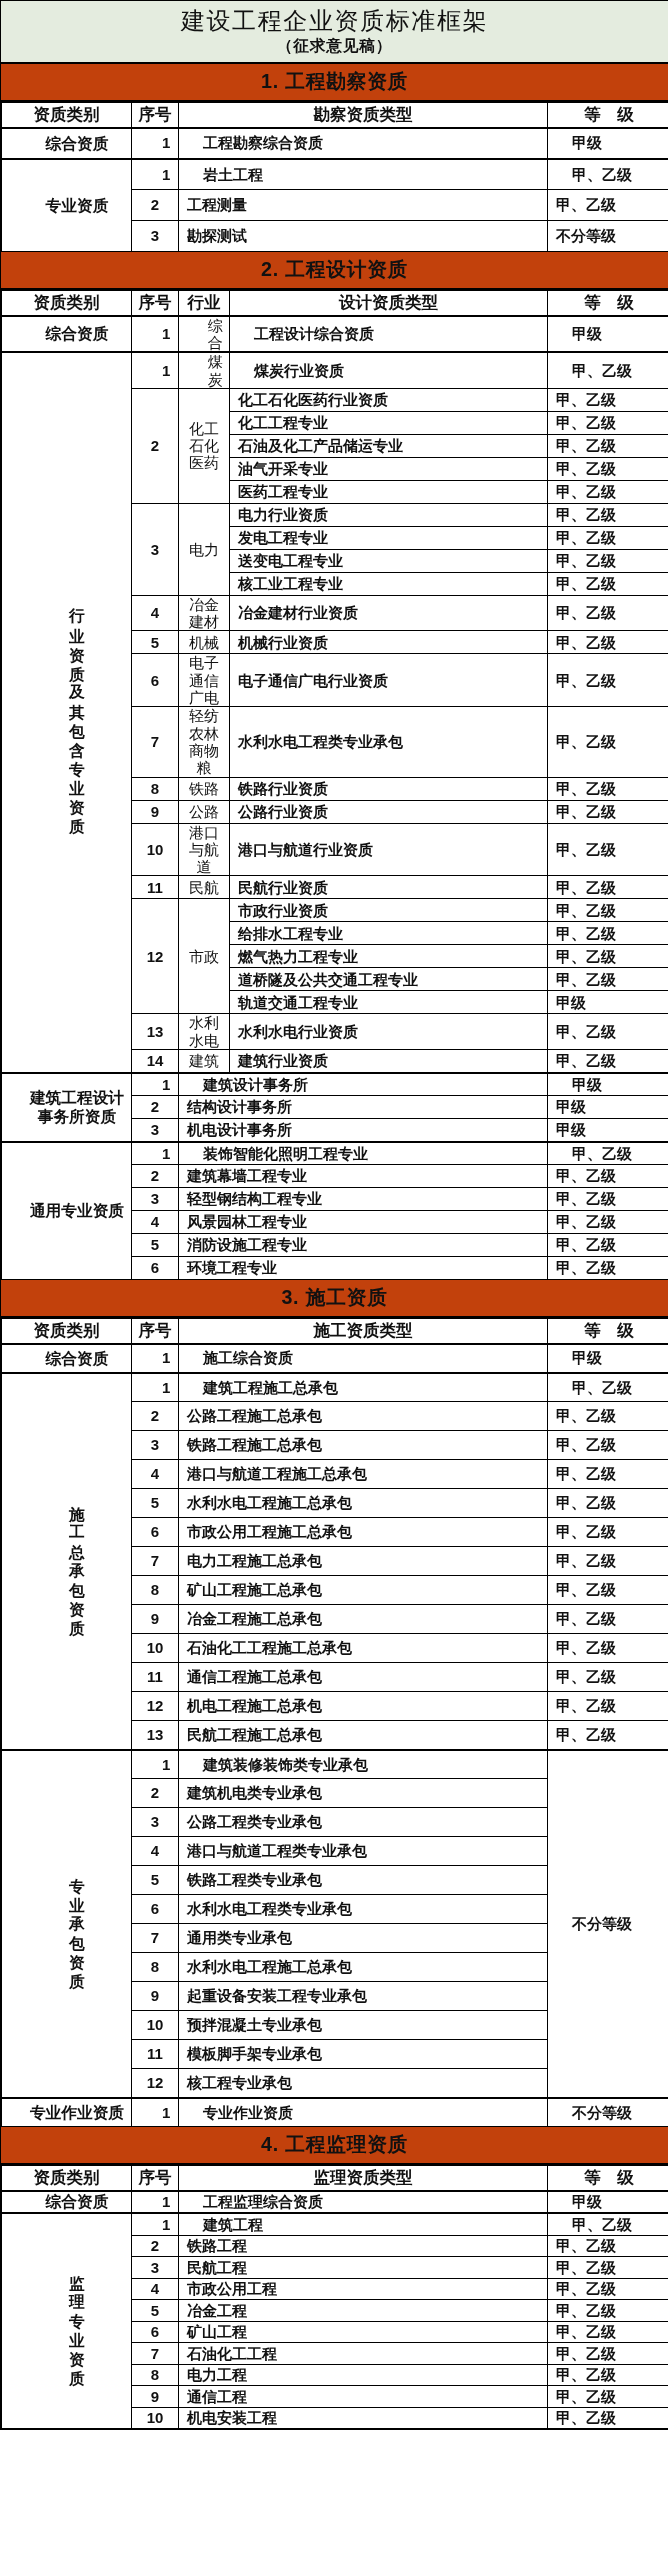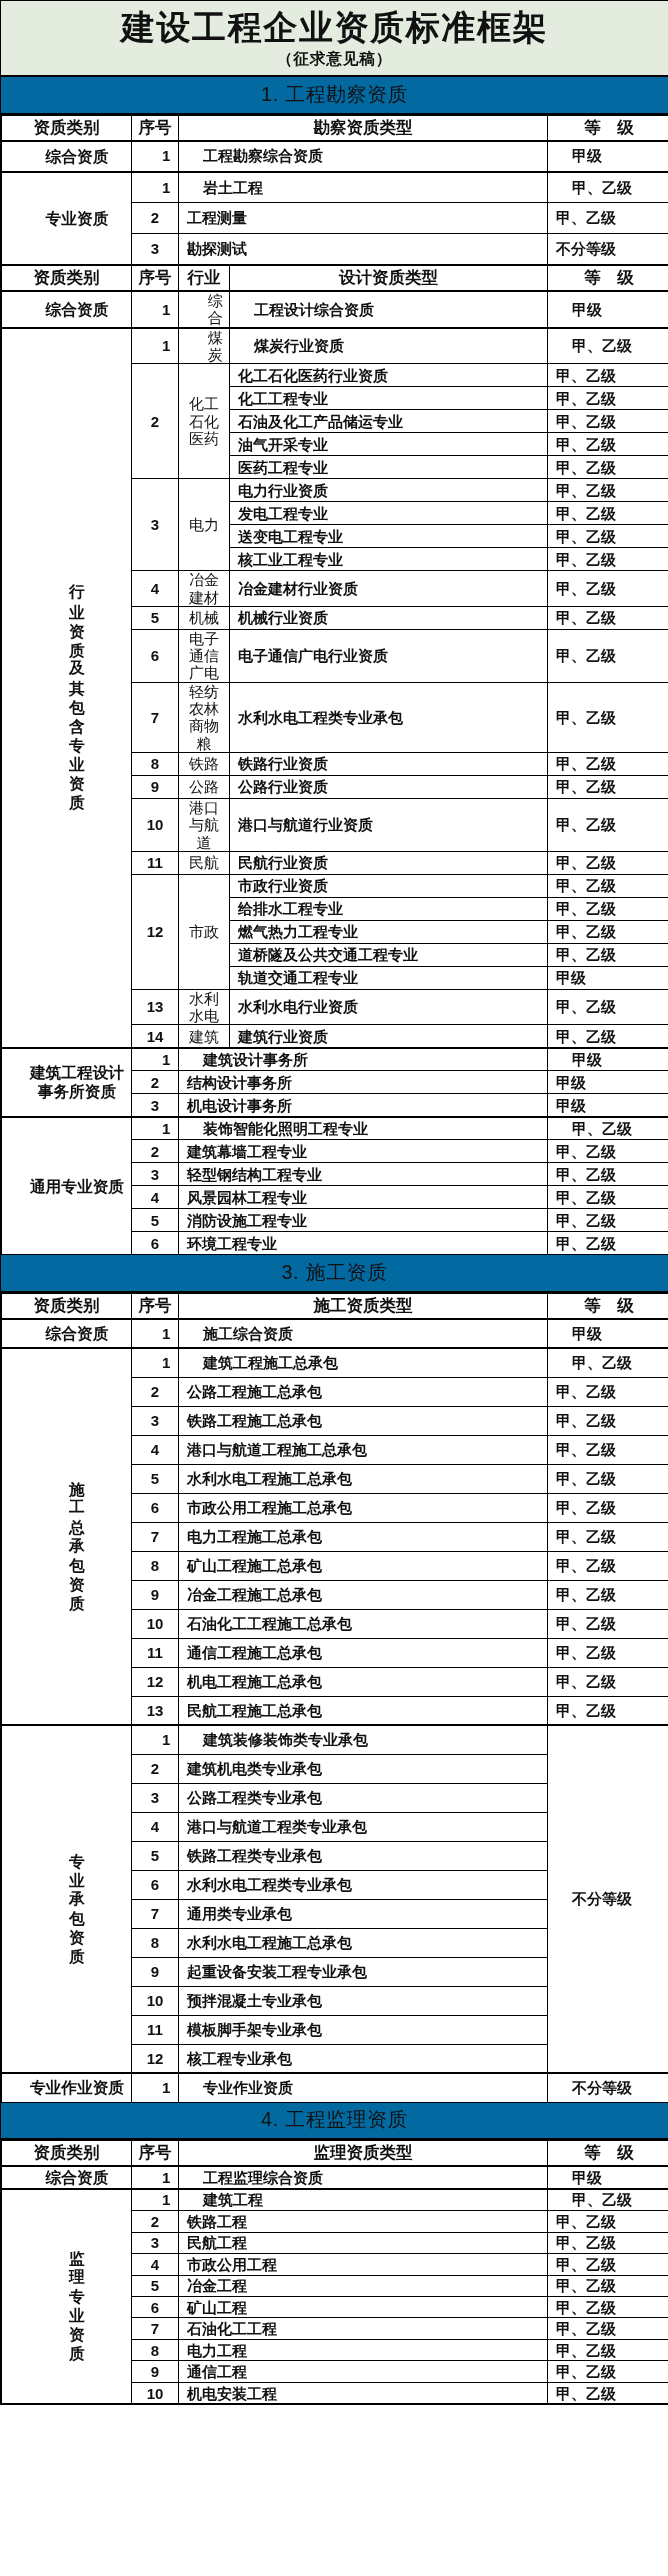--- a/index.html
+++ b/index.html
@@ -1,23 +1,23 @@
 <!DOCTYPE html>
 <html style="font-size:12.6px"><head>
 <meta charset="utf-8">
 <style>
   html,body{margin:0;padding:0;background:#fff;}
   body{width:669px;font-family:"Liberation Sans","DejaVu Sans",sans-serif;color:#111;}
   .page{width:669px;box-sizing:border-box;border:1.6px solid #000;background:#fff;}
 
   .title-block{background:#e4ecdf;text-align:center;padding:3.9px 0 6.3px 0;border-bottom:2.4px solid #000;}
-  .title{font-size:34px;font-weight:bold;letter-spacing:1.6px;line-height:1.3;}
+  .title{font-size:24px;font-weight:normal;letter-spacing:1.6px;line-height:1.3;}
   .subtitle{font-size:15.7px;font-weight:bold;letter-spacing:0.8px;line-height:1.25;}
 
-  .section-bar{background:#0369a1;text-align:center;font-size:19.7px;font-weight:normal;
+  .section-bar{background:#c2410c;text-align:center;font-size:19.7px;font-weight:bold;
                padding:3.9px 0 4.7px 0;border-bottom:2.4px solid #000;letter-spacing:0.8px;}
 
   table{width:100%;border-collapse:collapse;table-layout:fixed;background:#fff;}
   th,td{border:1.6px solid #000;overflow:hidden;box-sizing:border-box;}
   th{font-size:16.5px;font-weight:bold;height:19px;text-align:center;border-bottom:2.4px solid #000;white-space:pre;}
   td{font-size:15px;font-weight:600;line-height:17.3px;}
   td.cat{font-weight:bold;font-size:15.7px;text-align:center;line-height:19px;padding:0 3.1px;}
   td.no{text-align:center;padding:0 1.6px;}
   td.ind{text-align:center;white-space:pre-line;padding:0 1.6px;font-weight:400;}
   td.type{text-align:left;padding:1.6px 4.7px 1.6px 7.9px;}
@@ -75,20 +75,21 @@
             <td class="type">工程测量</td>
             <td class="grade">甲、乙级</td>
           </tr>
           <tr>
             <td class="no" rowspan="1">3</td>
             <td class="type">勘探测试</td>
             <td class="grade">不分等级</td>
           </tr>
         </tbody>
       </table>
+      <div class="section-bar">2. 工程设计资质</div>
       <table class="s2">
         <colgroup>
           <col style="width: 130px;">
           <col style="width: 47px;">
           <col style="width: 51px;">
           <col style="width: 318px;">
           <col style="width: 123px;">
         </colgroup>
         <thead>
           <tr>

